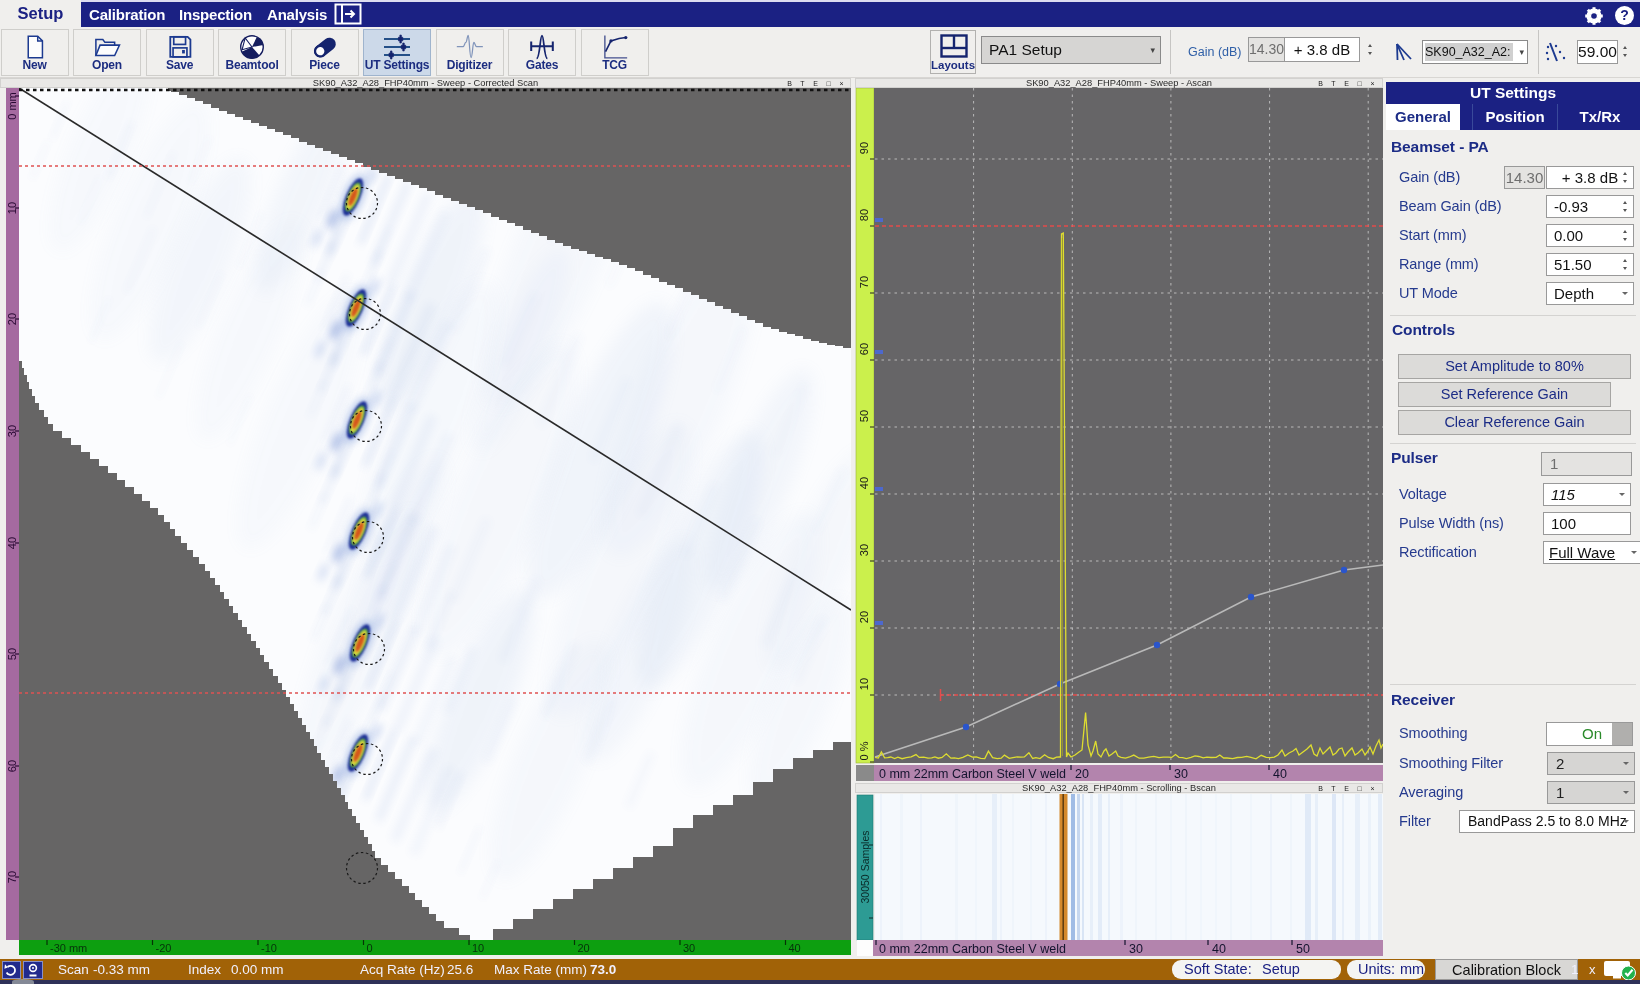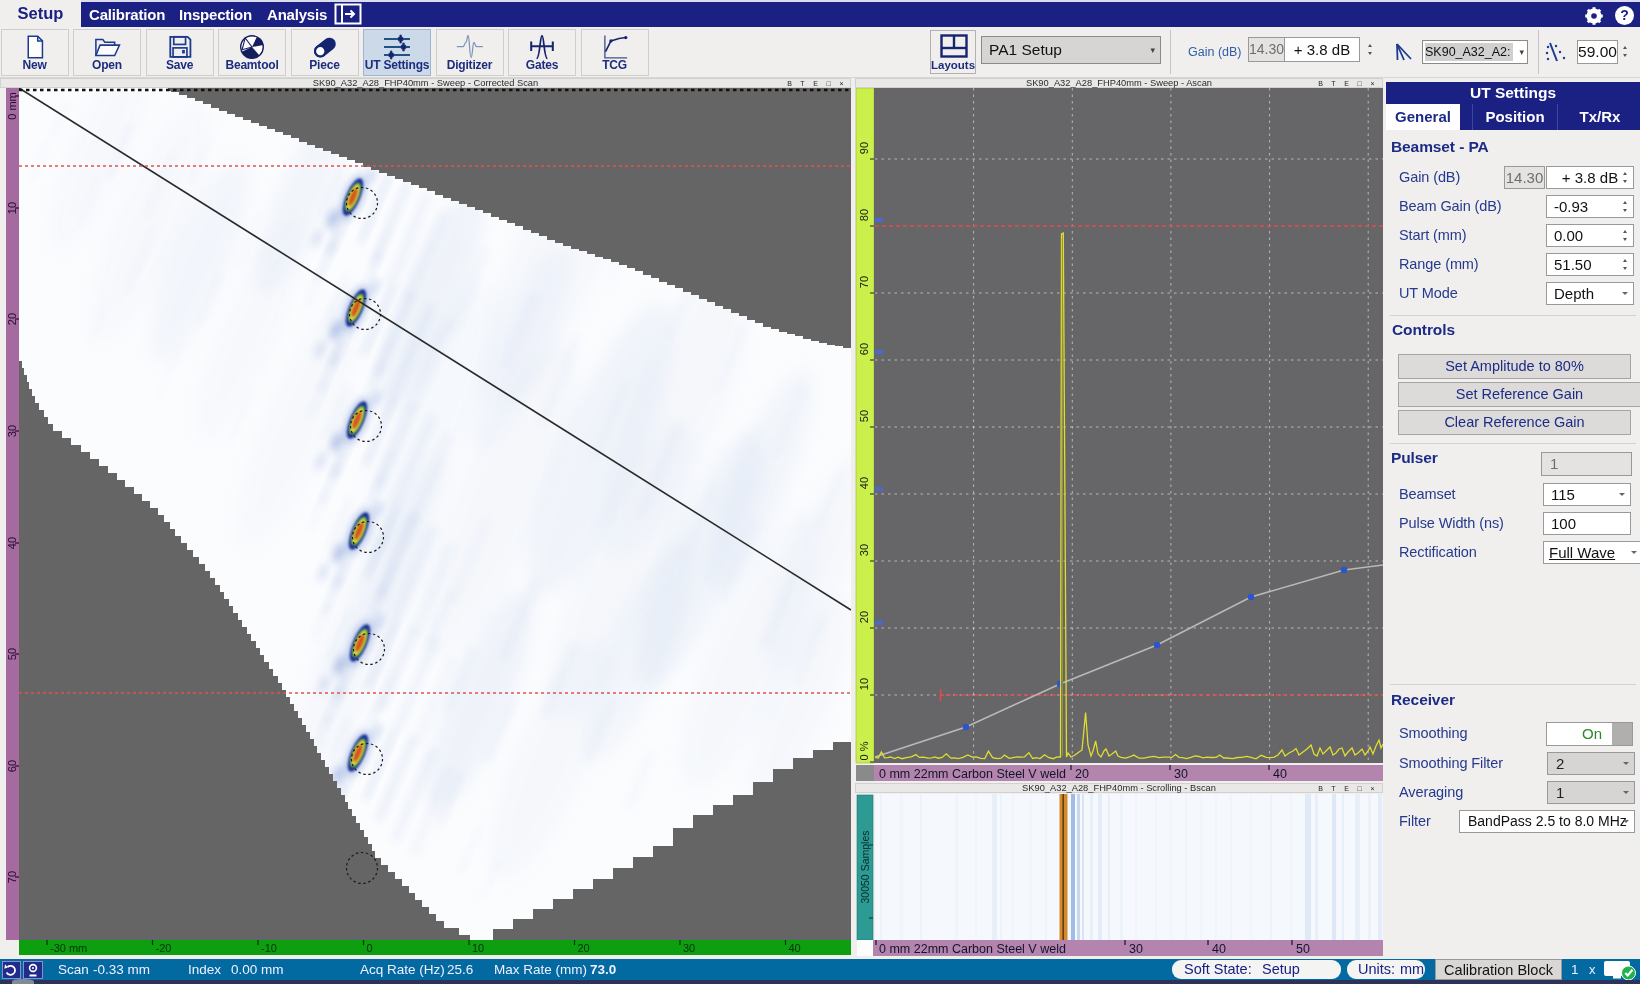--- a/index.html
+++ b/index.html
@@ -19,21 +19,21 @@
 .sechead{position:absolute;font-size:15.5px;letter-spacing:-0.1px;font-weight:bold;color:#1c2c86;}
 .flabel{position:absolute;font-size:14.5px;letter-spacing:-0.1px;color:#253a8e;}
 .fbox{position:absolute;height:23px;border:1px solid #999;background:#fff;font-size:15px;color:#111;line-height:21px;white-space:nowrap;overflow:hidden;}
 .fgray{background:#e4e3e1;color:#6e6e6e;}
 .spin{position:absolute;width:9px;height:23px;}
 .spin:before{content:"";position:absolute;left:2px;top:6px;border-left:2.8px solid transparent;border-right:2.8px solid transparent;border-bottom:3.5px solid #555;}
 .spin:after{content:"";position:absolute;left:2px;bottom:6px;border-left:2.8px solid transparent;border-right:2.8px solid transparent;border-top:3.5px solid #555;}
 .darr{position:absolute;right:5px;top:9px;width:0;height:0;border-left:3px solid transparent;border-right:3px solid transparent;border-top:3.5px solid #666;}
 .cbtn{position:absolute;left:1398px;width:233px;height:25px;background:#dcdbd9;border:1px solid #a6a5a3;text-align:center;font-size:14.5px;color:#1c2c86;line-height:23px;}
 
-#statusbar{position:absolute;left:0;top:959px;width:1640px;height:21px;background:#0369a1;color:#fff;font-size:13.5px;}
+#statusbar{position:absolute;left:0;top:959px;width:1640px;height:21px;background:#a16207;color:#fff;font-size:13.5px;}
 .stxt{position:absolute;top:2.5px;color:#f0f0ff;}
 .pill{position:absolute;top:1px;height:19px;background:#f4f4f2;border-radius:9px;color:#1b2183;font-size:14.5px;line-height:18px;}
 </style></head><body>
 <div id="menubar">
     <div style="position:absolute;left:0;top:-2px;width:81px;height:27px;background:#f0efed;color:#1b2183;font-weight:bold;font-size:16.5px;text-align:center;line-height:27px;">Setup</div>
     <div class="mitem" style="left:89px;">Calibration</div>
     <div class="mitem" style="left:179px;">Inspection</div>
     <div class="mitem" style="left:267px;">Analysis</div>
     <svg class="abs" style="left:334px;top:1px;" width="28" height="22" viewBox="0 0 28 22">
       <rect x="1.5" y="1.5" width="25" height="19" fill="none" stroke="#fff" stroke-width="2"></rect>
@@ -527,27 +527,27 @@
     <div class="fbox" style="left:162px;top:146px;width:88px;padding-left:7px;">0.00</div>
     <div class="spin" style="left:237px;top:146px;"></div>
     <div class="flabel" style="left:15px;top:178px;">Range (mm)</div>
     <div class="fbox" style="left:162px;top:175px;width:88px;padding-left:7px;">51.50</div>
     <div class="spin" style="left:237px;top:175px;"></div>
     <div class="flabel" style="left:15px;top:207px;">UT Mode</div>
     <div class="fbox" style="left:162px;top:204px;width:88px;padding-left:7px;">Depth<span class="darr"></span></div>
     <div class="abs" style="left:6px;top:237px;width:246px;height:1px;background:#d4d3d1;"></div>
     <div class="sechead" style="left:8px;top:243px;">Controls</div>
     <div class="cbtn" style="left:14px;top:276px;width:233px;">Set Amplitude to 80%</div>
-    <div class="cbtn" style="left:14px;top:304px;width:243px;">Set Reference Gain</div>
+    <div class="cbtn" style="left:14px;top:304px;width:213px;">Set Reference Gain</div>
     <div class="cbtn" style="left:14px;top:332px;width:233px;">Clear Reference Gain</div>
     <div class="abs" style="left:6px;top:365px;width:246px;height:1px;background:#d4d3d1;"></div>
     <div class="sechead" style="left:7px;top:371px;">Pulser</div>
     <div class="fbox fgray" style="left:157px;top:374px;width:91px;height:24px;padding-left:8px;">1</div>
-    <div class="flabel" style="left:15px;top:408px;">Beamset</div>
-    <div class="fbox" style="left:159px;top:405px;width:88px;padding-left:7px;">115<span class="darr"></span></div>
+    <div class="flabel" style="left:15px;top:408px;">Voltage</div>
+    <div class="fbox" style="left:159px;top:405px;width:88px;padding-left:7px;font-style:italic;">115<span class="darr"></span></div>
     <div class="flabel" style="left:15px;top:437px;">Pulse Width (ns)</div>
     <div class="fbox" style="left:159px;top:434px;width:88px;padding-left:7px;">100</div>
     <div class="flabel" style="left:15px;top:466px;">Rectification</div>
     <div class="fbox" style="left:159px;top:463px;width:100px;padding-left:5px;text-decoration:underline;">Full Wave<span class="darr"></span></div>
     <div class="abs" style="left:6px;top:606px;width:246px;height:1px;background:#d4d3d1;"></div>
     <div class="sechead" style="left:7px;top:613px;">Receiver</div>
     <div class="flabel" style="left:15px;top:647px;">Smoothing</div>
     <div class="abs" style="left:162px;top:644px;width:87px;height:24px;border:1px solid #999;background:#fff;">
       <div style="position:absolute;left:0;top:0;width:66px;height:22px;color:#2a8a2a;font-size:15px;text-align:center;line-height:22px;padding-left:24px;">On</div>
       <div style="position:absolute;right:0;top:0;width:20px;height:22px;background:#b0afad;"></div>
@@ -582,21 +582,21 @@
     <div class="stxt" style="left:494px;">Max Rate (mm)</div>
     <div class="stxt" style="left:590px;font-weight:bold;">73.0</div>
     <div class="pill" style="left:1172px;width:169px;">
       <span style="position:absolute;left:12px;">Soft State:</span>
       <span style="position:absolute;left:90px;">Setup</span>
     </div>
     <div class="pill" style="left:1347px;width:78px;">
       <span style="position:absolute;left:11px;">Units:</span>
       <span style="position:absolute;left:53px;">mm</span>
     </div>
-    <div class="abs" style="left:1435px;top:0px;width:127px;height:21px;background:#d8d7d5;border:1px solid #9a9998;color:#111;font-size:14.5px;text-align:center;line-height:20px;">Calibration Block</div>
+    <div class="abs" style="left:1435px;top:0px;width:143px;height:21px;background:#d8d7d5;border:1px solid #9a9998;color:#111;font-size:14.5px;text-align:center;line-height:20px;">Calibration Block</div>
     <div class="stxt" style="left:1571px;">1</div>
     <div class="stxt" style="left:1589px;font-size:13px;top:3px;">x</div>
     <svg class="abs" style="left:1603px;top:1px;" width="33" height="20" viewBox="0 0 33 20">
       <rect x="1" y="1" width="26" height="15" rx="2" fill="#fff"></rect>
       <rect x="10" y="16" width="8" height="2.5" fill="#fff"></rect>
       <circle cx="25.5" cy="13" r="7" fill="#22b24c" stroke="#fff" stroke-width="1"></circle>
       <path d="M22.3 13 l2.4 2.5 L29.5 9.8" stroke="#fff" stroke-width="2.1" fill="none"></path>
     </svg>
   </div>
 <div class="abs" style="left:0;top:980px;width:1640px;height:4px;background:#2e3158;"></div>

